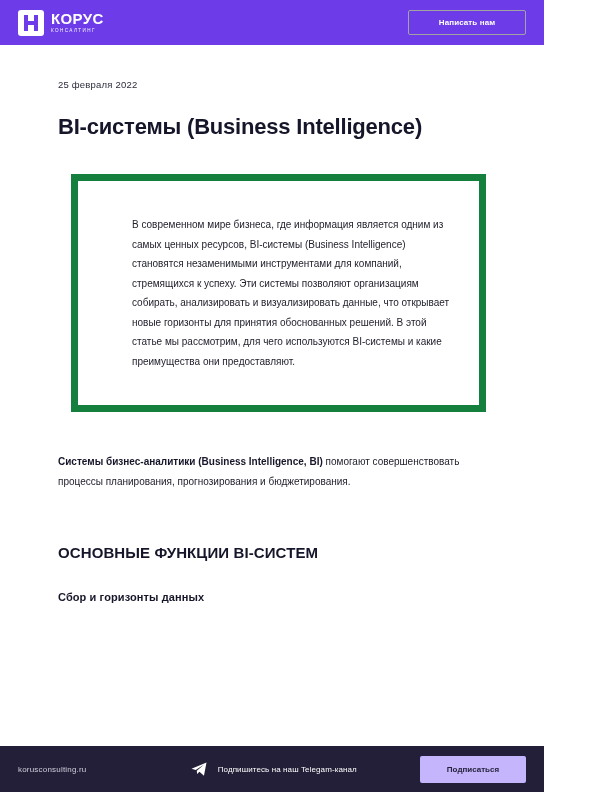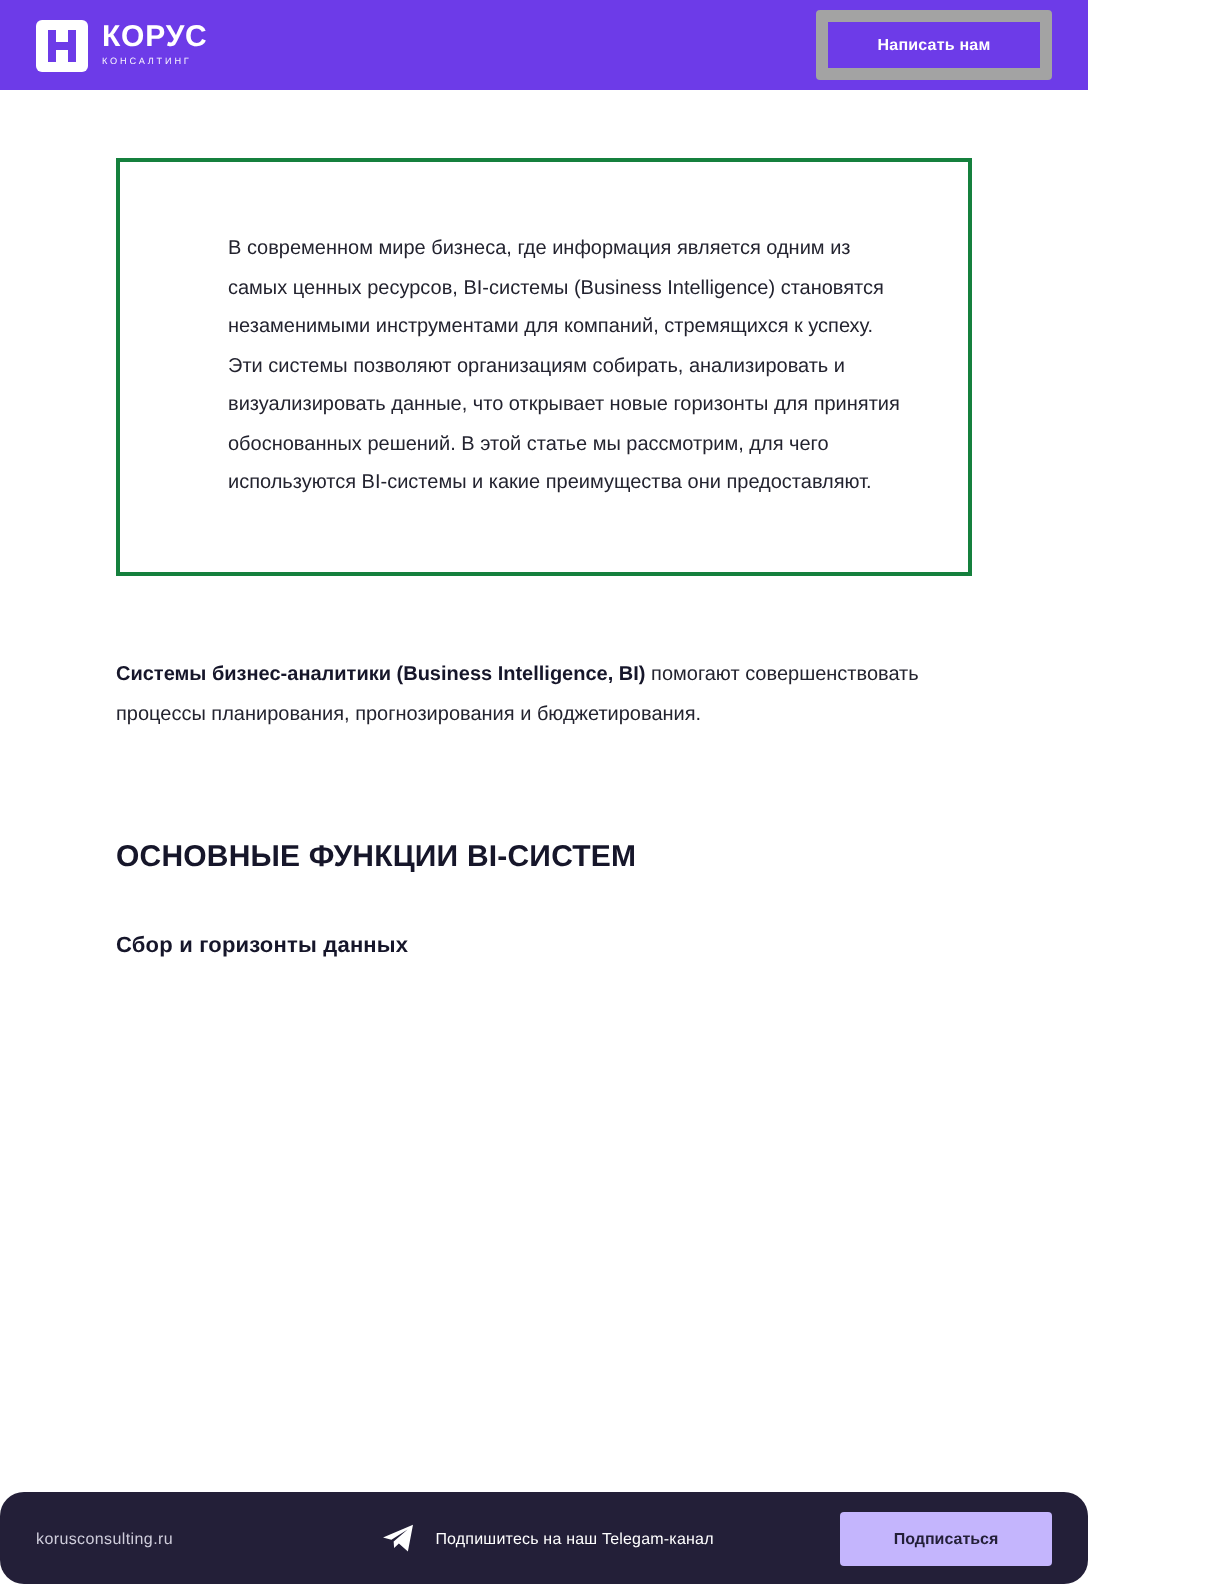--- a/index.html
+++ b/index.html
@@ -85,21 +85,21 @@
     letter-spacing: 0.4px;
   }
   .logo-sub {
     color: #ffffff;
     font-size: 4.6px;
     letter-spacing: 1.4px;
     margin-top: 3px;
     opacity: 0.95;
   }
   .header-btn {
-    border: 6px solid #a3a3a3;
+    border: 1px solid #a3a3a3;
     color: #ffffff;
     background: transparent;
     font-size: 8px;
     font-weight: bold;
     padding: 7px 16px;
     border-radius: 2px;
     font-family: "Liberation Sans", sans-serif;
     cursor: pointer;
     min-width: 118px;
     text-align: center;
@@ -120,24 +120,24 @@
     letter-spacing: 0.2px;
   }
   .article-title {
     font-size: 22px;
     font-weight: bold;
     color: #16162a;
     margin: 0 0 34px 0;
     letter-spacing: -0.2px;
   }
   .callout {
-    border: 2px solid #15803d;
+    border: 7px solid #15803d;
     padding: 34px 28px 34px 54px;
     box-sizing: border-box;
-    margin: 0 0 40px 0;
+    margin: 0 0 40px 13px;
   }
   .callout p {
     margin: 0;
     font-size: 10px;
     line-height: 1.95;
     color: #23232f;
   }
   .lead {
     font-size: 10px;
     line-height: 2.0;
@@ -167,21 +167,20 @@
   
   .footer {
     height: 46px;
     background: #231f38;
     display: flex;
     align-items: center;
     justify-content: space-between;
     padding: 0 18px;
     box-sizing: border-box;
     flex: 0 0 auto;
-    border-radius: 12px;
   }
   .footer-left {
     color: #cfcddb;
     font-size: 8px;
     letter-spacing: 0.2px;
   }
   .footer-center {
     display: flex;
     align-items: center;
     gap: 10px;
@@ -225,21 +224,23 @@
       <div class="logo-text">
         <span class="logo-title">КОРУС</span>
         <span class="logo-sub">КОНСАЛТИНГ</span>
       </div>
     </div>
     <button class="header-btn">Написать нам</button>
   </div>
 
   <div class="content">
 
-
+    <div class="date">25 февраля 2022</div>
+
+    <h1 class="article-title">BI-системы (Business Intelligence)</h1>
 
     <div class="callout">
       <p>В современном мире бизнеса, где информация является одним из самых ценных ресурсов, BI-системы (Business Intelligence) становятся незаменимыми инструментами для компаний, стремящихся к успеху. Эти системы позволяют организациям собирать, анализировать и визуализировать данные, что открывает новые горизонты для принятия обоснованных решений. В этой статье мы рассмотрим, для чего используются BI-системы и какие преимущества они предоставляют.</p>
     </div>
 
     <p class="lead">
       <b>Системы бизнес-аналитики (Business Intelligence, BI)</b><span> помогают совершенствовать процессы планирования, прогнозирования и бюджетирования.</span>
     </p>
 
     <h2 class="section-heading">ОСНОВНЫЕ ФУНКЦИИ BI-СИСТЕМ</h2>

